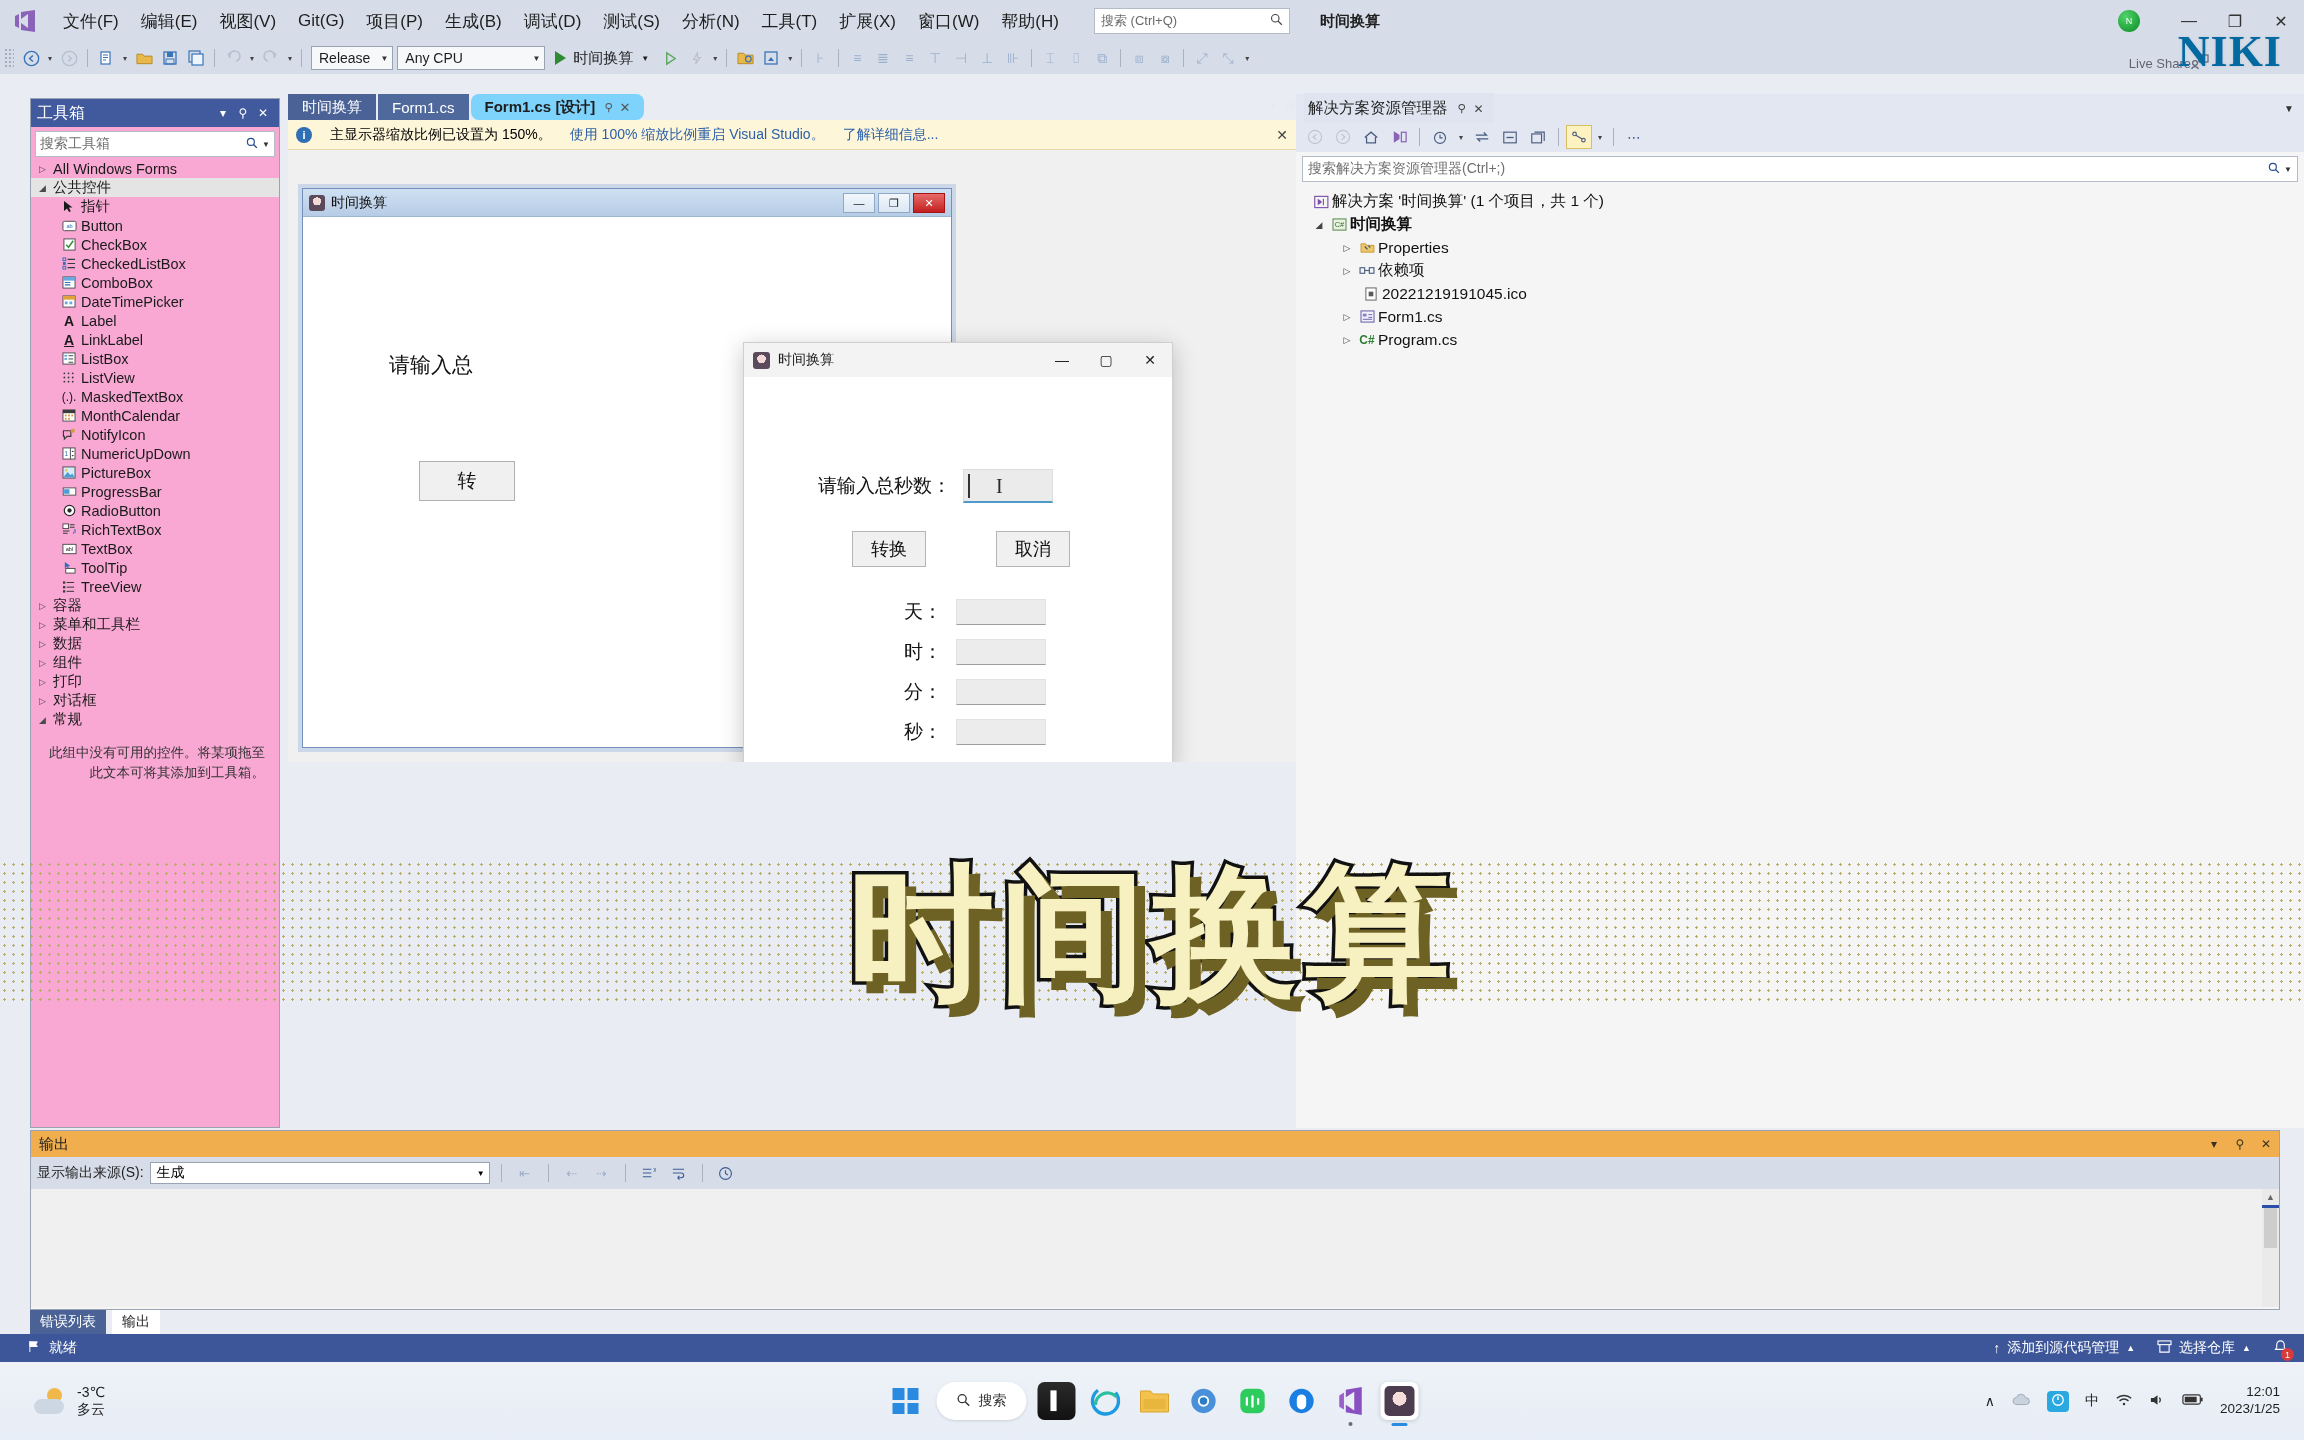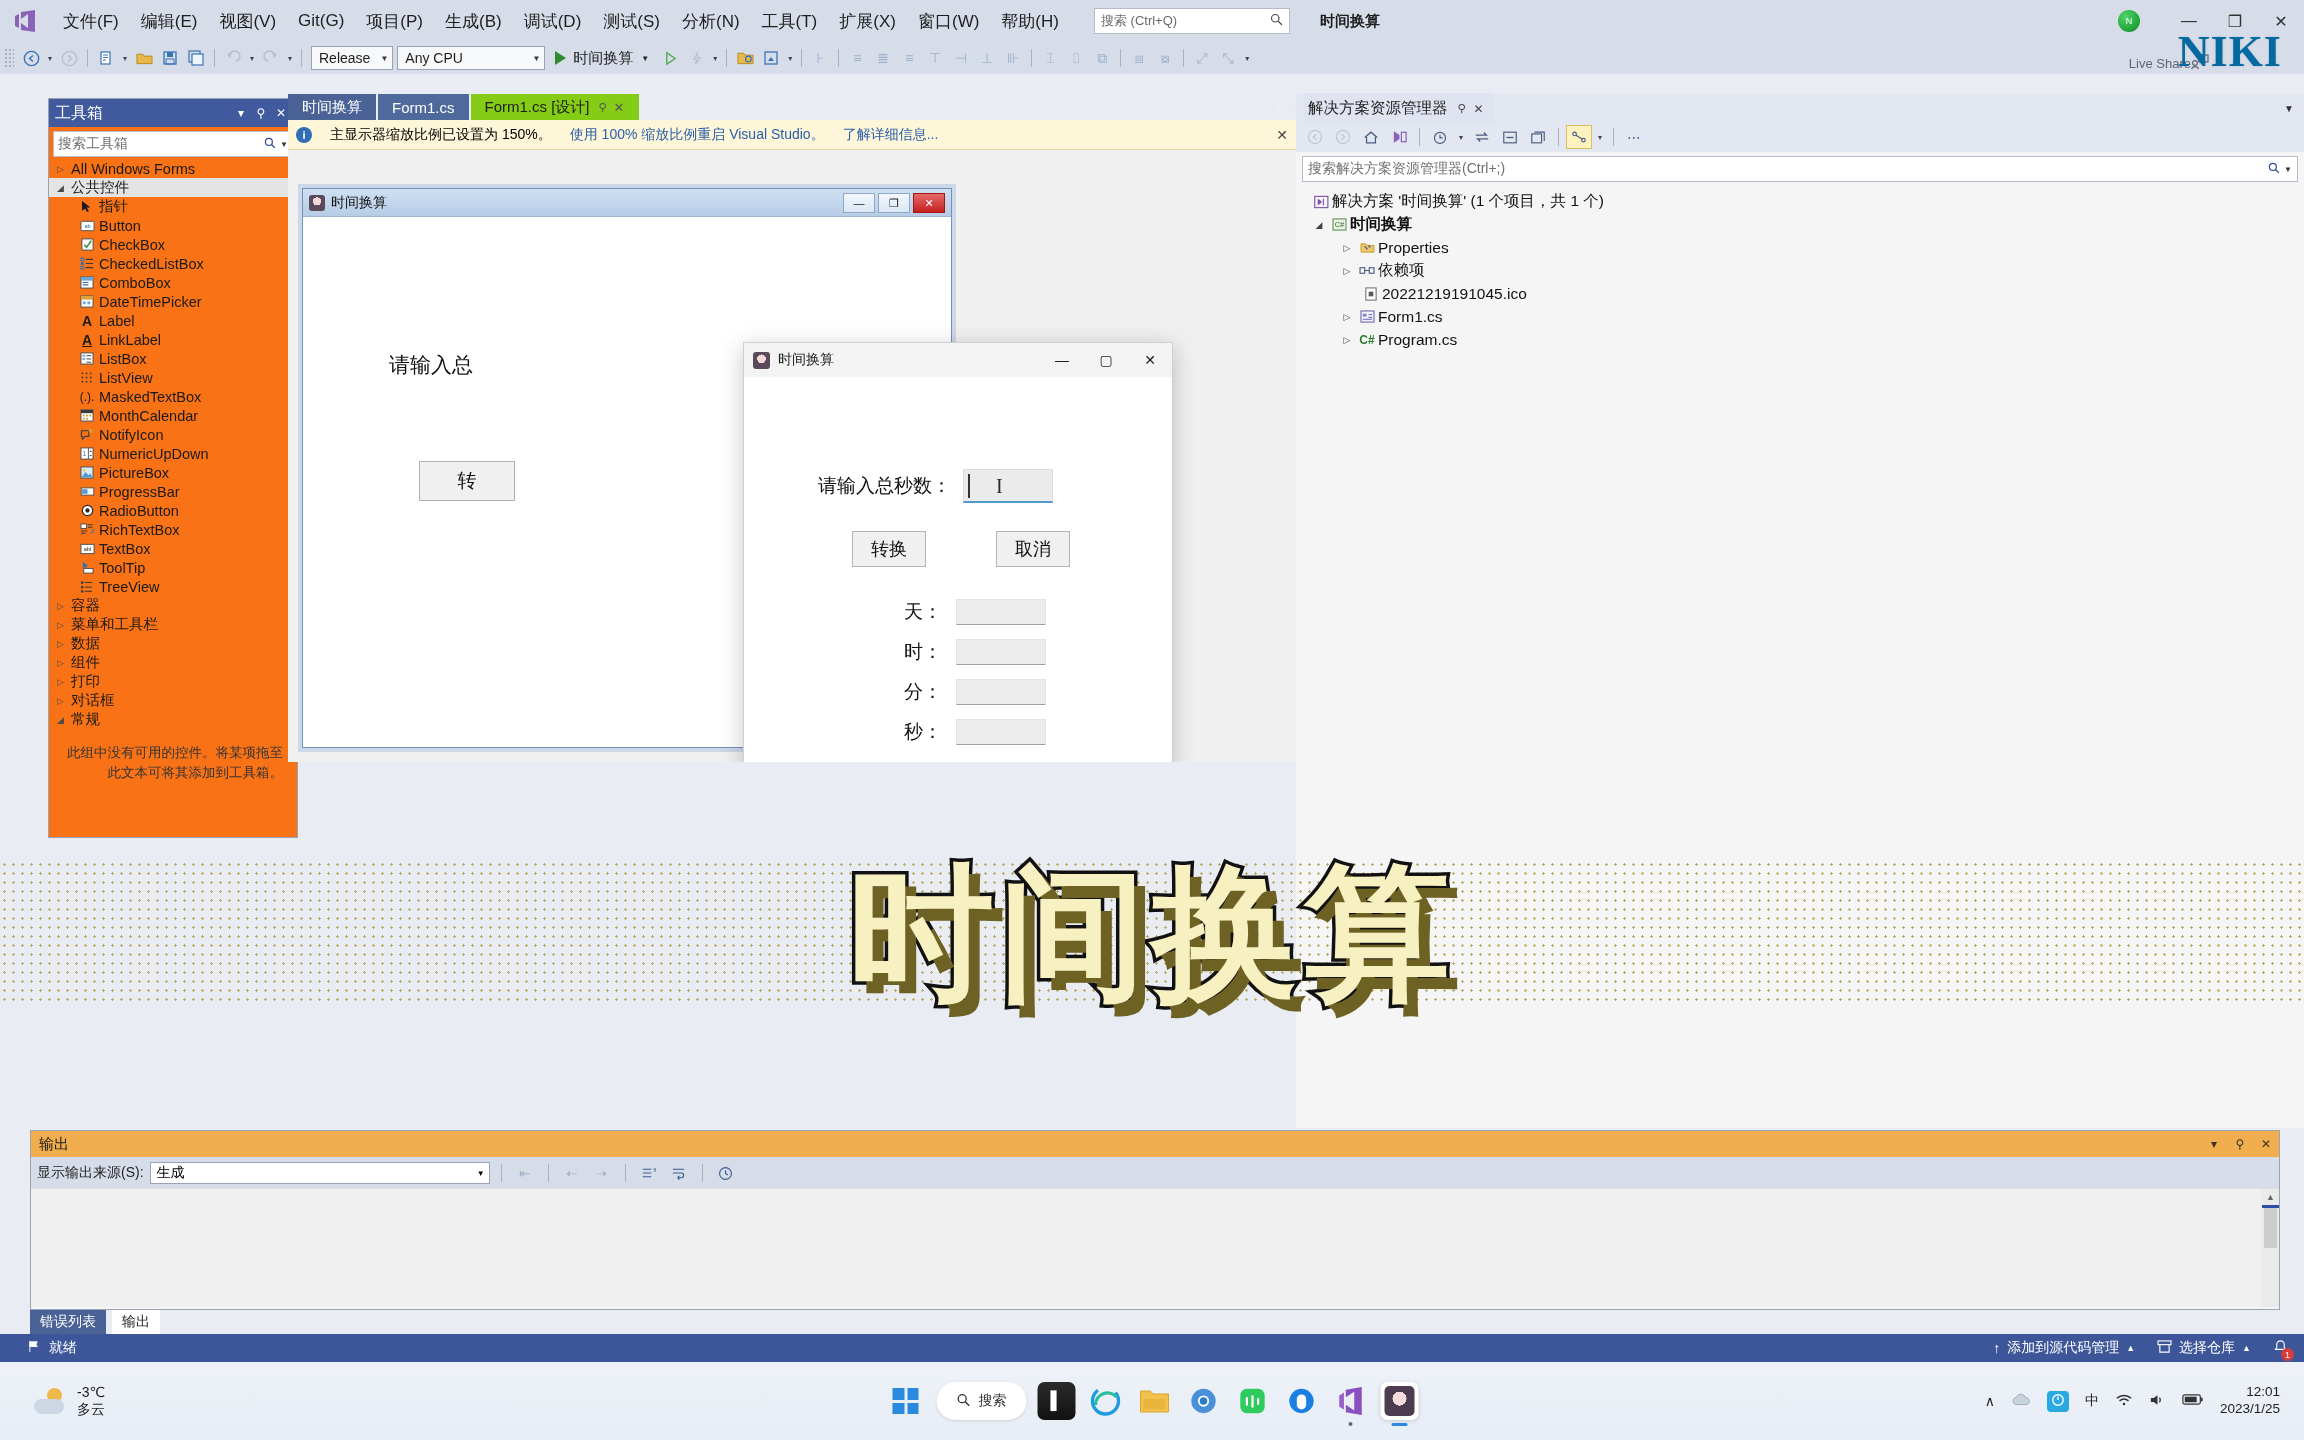--- a/index.html
+++ b/index.html
@@ -53,22 +53,22 @@
     height:24px; border:1px solid #9aa3b4; background:#f7f8fa;
     display:flex; align-items:center; padding:0 4px 0 7px; font-size:14px;
     color:#1e1e1e; margin-left:4px;
   }
   .combo .cap { margin-left:10px; font-size:8px; color:#333; }
   .runbtn { display:flex;align-items:center; margin-left:10px; font-size:15px; color:#1e1e1e; }
   .playtri { width:0;height:0;border-left:11px solid #2e8b30;border-top:7px solid transparent;border-bottom:7px solid transparent; margin-right:7px;}
 
   
   .toolbox {
-    position:absolute; left:30px; top:98px; width:250px; height:740px;
-    background:#f97316; border:1px solid #9aa3b4;margin-left:18px;
+    position:absolute; left:30px; top:98px; width:250px; height:1030px;
+    background:#f9a8d4; border:1px solid #9aa3b4;
   }
   .panel-head {
     height:28px; background:#415a9e; color:#fff; display:flex; align-items:center;
     padding:0 6px; font-size:16px;
   }
   .panel-head .t { flex:1; font-weight:500; }
   .panel-head .b { width:20px;text-align:center;font-size:12px;cursor:default; }
   .tb-search {
     height:26px; margin:4px 4px 2px 4px; background:#fff; border:1px solid #b4bcc9;
     display:flex; align-items:center; padding:0 4px; font-size:14px; color:#707070;
@@ -83,21 +83,21 @@
   .tb-empty { font-size:13.5px; color:#333; text-align:right; padding:14px 14px 0 14px; line-height:1.45; }
 
   
   .editor-tabs {
     position:absolute; left:288px; top:94px; width:1008px; height:26px;
     display:flex; align-items:flex-end; font-size:15px;
   }
   .etab { height:26px; padding:0 14px; display:flex;align-items:center; color:#fff;
           background:#4a6295; margin-right:2px; cursor:default; }
   .etab.inactive2 { background:#50699c; }
-  .etab.active { background:#84cc16; color:#1e1e1e; font-weight:400; }
+  .etab.active { background:#7dd3fc; color:#1e1e1e; font-weight:700;border-radius:8px; }
   .etab .pin { margin-left:9px; font-size:11px; color:#555; }
   .etab .x { margin-left:7px; font-size:13px; color:#555; }
   .tabs-right { position:absolute; right:0; top:4px; display:flex; gap:10px; font-size:12px; color:#e6e9f0;}
 
   .infobar {
     position:absolute; left:288px; top:120px; width:1008px; height:30px;
     background:#fdf6d9; border-bottom:1px solid #e4d9a5; display:flex; align-items:center;
     font-size:14px; padding-left:8px; gap:18px;
   }
   .infobar .ii { width:16px;height:16px;border-radius:50%;background:#2f6fb5;color:#fff;

